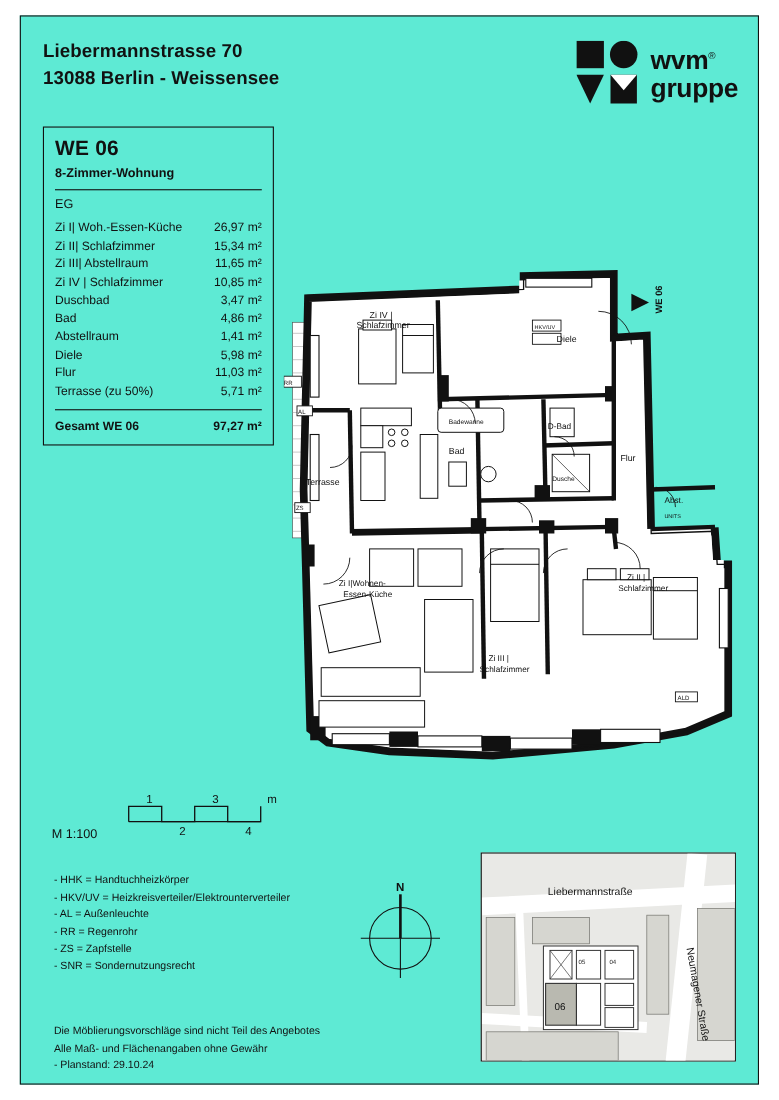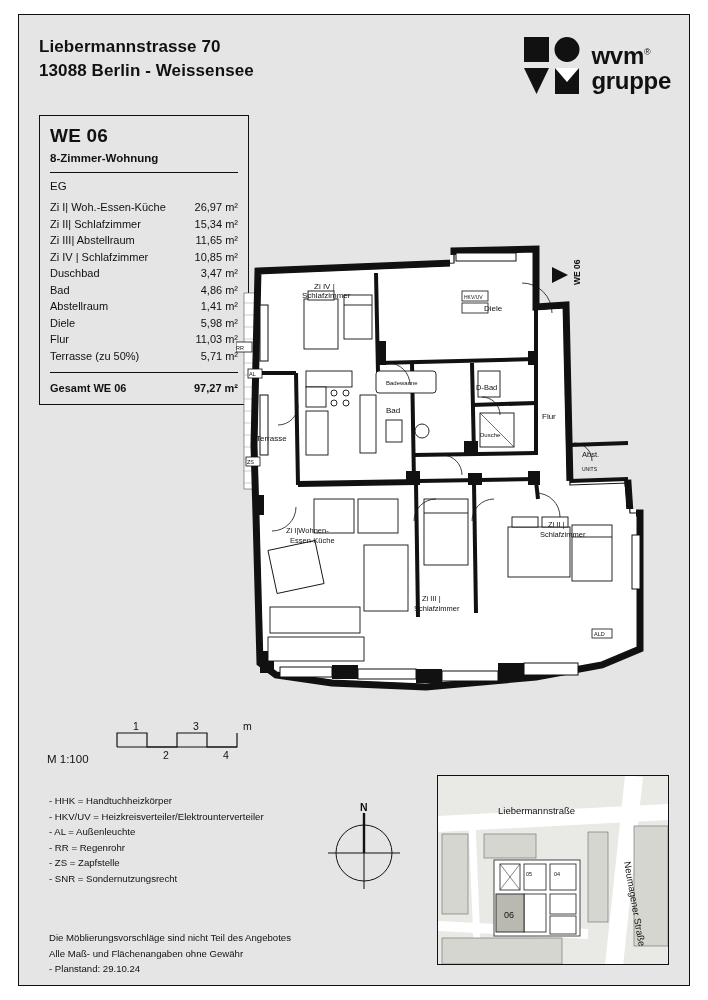--- a/index.html
+++ b/index.html
@@ -12,21 +12,21 @@
     font-family: "Liberation Sans", sans-serif;
     color: #111;
     position: relative;
     overflow: hidden;
   }
   .page {
     position: absolute;
     left: 18px; top: 14px;
     width: 672px; height: 972px;
     border: 1px solid #111;
-    background: #e5e5e5;
+    background: #5eead4;
   }
 
   
   .header {
     position: absolute;
     left: 20px; top: 20px;
     width: 632px; height: 70px;
   }
   .addr-l1, .addr-l2 {
     font-size: 17px;
@@ -80,21 +80,21 @@
     display: flex;
     font-size: 11px;
     font-weight: bold;
     line-height: 16px;
   }
   .total-row .room-area { width: 58px; }
 
   
   .plan {
     position: absolute;
-    left: 217px; top: 230px;
+    left: 239px; top: 230px;
     width: 440px; height: 450px;
   }
   .plan svg { display: block; }
 
   
   .scale {
     position: absolute;
     left: 28px; top: 706px;
     width: 230px; height: 56px;
   }

